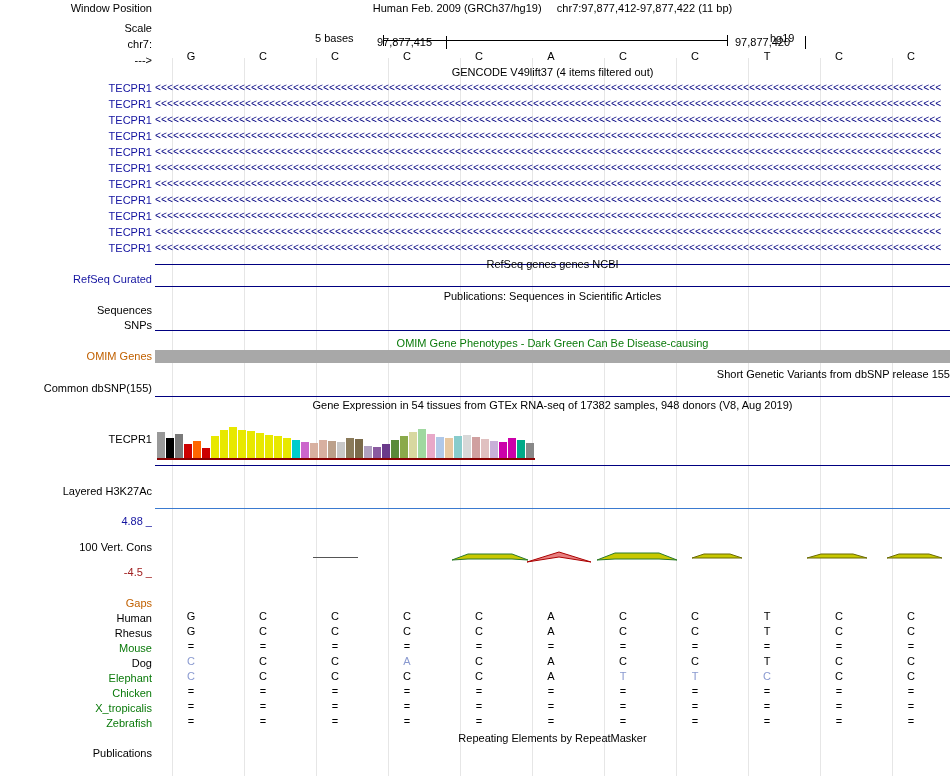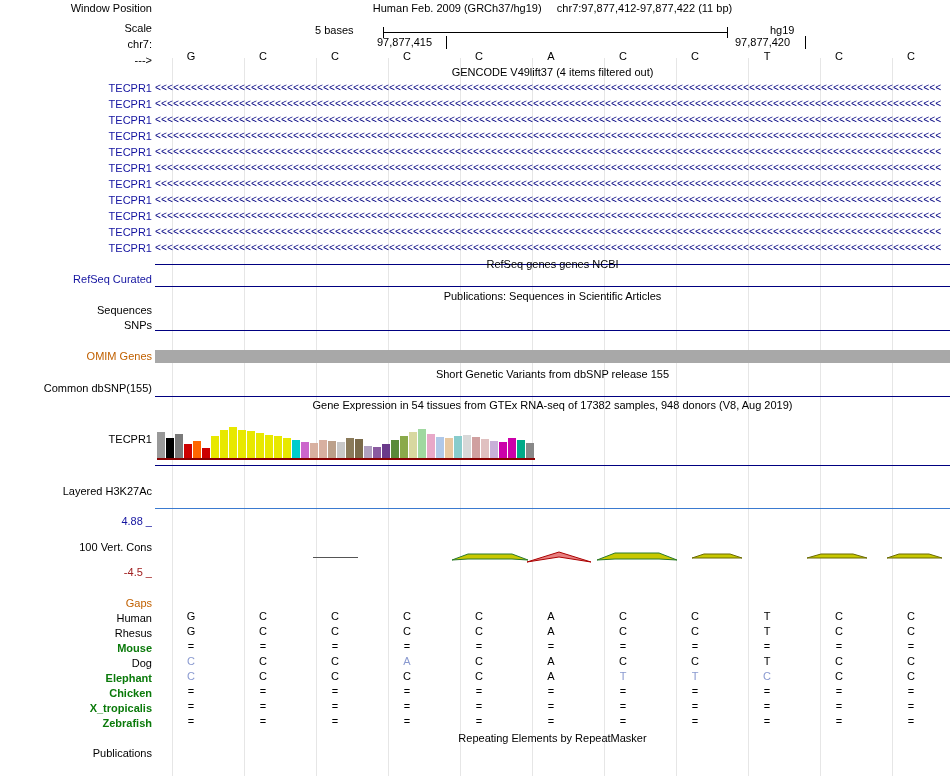--- a/index.html
+++ b/index.html
@@ -22,21 +22,21 @@
   .centered{position:absolute;width:795px;text-align:center;left:155px;white-space:nowrap;}
   .hline{position:absolute;left:155px;width:795px;height:1px;background:#000080;}
   .greybar{position:absolute;left:155px;width:795px;background:#a8a8a8;}
   .arrowrow{position:absolute;left:155px;width:795px;height:13px;overflow:hidden;
     color:#000080;font-size:10px;letter-spacing:0px;white-space:nowrap;
     font-family:"Liberation Mono", monospace;}
   .base{position:absolute;text-align:center;font-size:11px;}
   .gridline{position:absolute;width:1px;background:#e6e6e6;}
   .tickline{position:absolute;background:#000;}
   .gtex{position:absolute;bottom:0;width:6px;}
-  .greenlbl{color:#0a7a0a;font-weight:bold;}
+  .greenlbl{color:#0a7a0a;}
 </style>
 </head>
 <body>
 
 <div class="browser">
 
   <div class="labelcol">
     <div class="lbl" style="top:2px;">Window Position</div>
     <div class="lbl" style="top:22px;">Scale</div>
     <div class="lbl" style="top:38px;">chr7:</div>
@@ -79,21 +79,21 @@
 
     <div class="lbl" style="top:747px;">Publications</div>
   </div>
 
   <div class="centered" style="top:2px;">
     <span>Human Feb. 2009 (GRCh37/hg19)</span>
     &nbsp;&nbsp;&nbsp;
     <span>chr7:97,877,412-97,877,422 (11 bp)</span>
   </div>
 
-  <div class="track" style="top:24px;height:16px;">
+  <div class="track" style="top:32px;height:16px;">
     <span style="position:absolute;left:160px;top:0;font-size:11px;">5 bases</span>
     <div class="tickline" style="left:228px;top:3px;width:1px;height:11px;"></div>
     <div class="tickline" style="left:228px;top:8px;width:345px;height:1px;"></div>
     <div class="tickline" style="left:572px;top:3px;width:1px;height:11px;"></div>
     <span style="position:absolute;left:615px;top:0;font-size:11px;">hg19</span>
   </div>
 
   <div class="track" style="top:36px;height:16px;">
     <span style="position:absolute;left:222px;top:0;font-size:11px;">97,877,415</span>
     <div class="tickline" style="left:291px;top:0px;width:1px;height:13px;"></div>
@@ -141,23 +141,24 @@
   <div class="arrowrow" style="top:227px;">&lt;&lt;&lt;&lt;&lt;&lt;&lt;&lt;&lt;&lt;&lt;&lt;&lt;&lt;&lt;&lt;&lt;&lt;&lt;&lt;&lt;&lt;&lt;&lt;&lt;&lt;&lt;&lt;&lt;&lt;&lt;&lt;&lt;&lt;&lt;&lt;&lt;&lt;&lt;&lt;&lt;&lt;&lt;&lt;&lt;&lt;&lt;&lt;&lt;&lt;&lt;&lt;&lt;&lt;&lt;&lt;&lt;&lt;&lt;&lt;&lt;&lt;&lt;&lt;&lt;&lt;&lt;&lt;&lt;&lt;&lt;&lt;&lt;&lt;&lt;&lt;&lt;&lt;&lt;&lt;&lt;&lt;&lt;&lt;&lt;&lt;&lt;&lt;&lt;&lt;&lt;&lt;&lt;&lt;&lt;&lt;&lt;&lt;&lt;&lt;&lt;&lt;&lt;&lt;&lt;&lt;&lt;&lt;&lt;&lt;&lt;&lt;&lt;&lt;&lt;&lt;&lt;&lt;&lt;&lt;&lt;&lt;&lt;&lt;&lt;&lt;&lt;&lt;&lt;&lt;&lt;</div>
   <div class="arrowrow" style="top:243px;">&lt;&lt;&lt;&lt;&lt;&lt;&lt;&lt;&lt;&lt;&lt;&lt;&lt;&lt;&lt;&lt;&lt;&lt;&lt;&lt;&lt;&lt;&lt;&lt;&lt;&lt;&lt;&lt;&lt;&lt;&lt;&lt;&lt;&lt;&lt;&lt;&lt;&lt;&lt;&lt;&lt;&lt;&lt;&lt;&lt;&lt;&lt;&lt;&lt;&lt;&lt;&lt;&lt;&lt;&lt;&lt;&lt;&lt;&lt;&lt;&lt;&lt;&lt;&lt;&lt;&lt;&lt;&lt;&lt;&lt;&lt;&lt;&lt;&lt;&lt;&lt;&lt;&lt;&lt;&lt;&lt;&lt;&lt;&lt;&lt;&lt;&lt;&lt;&lt;&lt;&lt;&lt;&lt;&lt;&lt;&lt;&lt;&lt;&lt;&lt;&lt;&lt;&lt;&lt;&lt;&lt;&lt;&lt;&lt;&lt;&lt;&lt;&lt;&lt;&lt;&lt;&lt;&lt;&lt;&lt;&lt;&lt;&lt;&lt;&lt;&lt;&lt;&lt;&lt;&lt;&lt;</div>
 
   <div class="hline" style="top:264px;"></div>
   <div class="centered" style="top:258px;">RefSeq genes genes NCBI</div>
 
   <div class="hline" style="top:286px;"></div>
   <div class="centered" style="top:290px;">Publications: Sequences in Scientific Articles</div>
 
   <div class="hline" style="top:330px;"></div>
+  <div class="centered greenlbl" style="top:337px;font-weight:normal;">OMIM Gene Phenotypes - Dark Green Can Be Disease-causing</div>
   <div class="greybar" style="top:350px;height:13px;"></div>
 
-  <div class="centered" style="top:368px;">Short Genetic Variants from dbSNP release 155</div>
+  <div class="centered" style="top:368px;text-align:right;">Short Genetic Variants from dbSNP release 155</div>
   <div class="hline" style="top:396px;"></div>
 
   <div class="centered" style="top:399px;">Gene Expression in 54 tissues from GTEx RNA-seq of 17382 samples, 948 donors (V8, Aug 2019)</div>
   <div style="position:absolute;left:157px;top:415px;width:378px;height:45px;">
     <div id="gtexbars" style="position:relative;width:378px;height:45px;">
         <div class="gtex" style="position: absolute; left: 0px; width: 8.4px; height: 28px; bottom: 0px; background: rgb(153, 153, 153);"></div>
         <div class="gtex" style="position: absolute; left: 9px; width: 8.4px; height: 22px; bottom: 0px; background: rgb(0, 0, 0);"></div>
         <div class="gtex" style="position: absolute; left: 18px; width: 8.4px; height: 26px; bottom: 0px; background: rgb(122, 122, 122);"></div>
         <div class="gtex" style="position: absolute; left: 27px; width: 8.4px; height: 16px; bottom: 0px; background: rgb(204, 0, 0);"></div>
         <div class="gtex" style="position: absolute; left: 36px; width: 8.4px; height: 19px; bottom: 0px; background: rgb(255, 102, 0);"></div>

